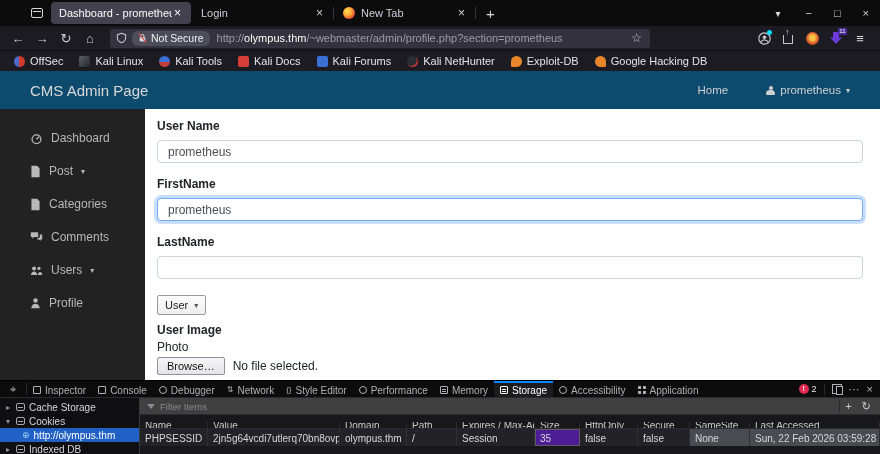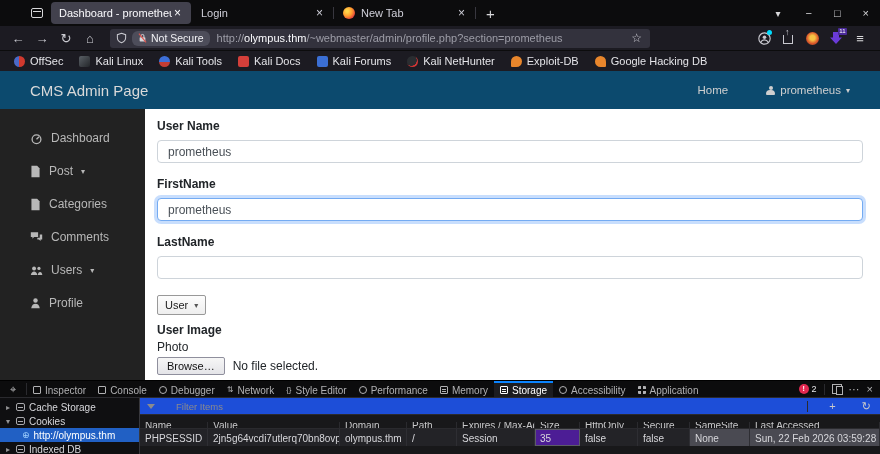--- a/index.html
+++ b/index.html
@@ -118,21 +118,21 @@
   .dt-tree { width:140px; flex:none; background:#0f0f11; border-right:1px solid #38383d; padding-top:2px; font-size:10px; color:#d7d7db; overflow:hidden; }
   .tree-row { display:flex; align-items:center; gap:4px; height:14px; padding-left:4px; cursor:pointer; white-space:nowrap; }
   .tree-row.child { padding-left:22px; }
   .tree-row.selected { background:#2160c4; color:#fff; }
   .twisty { width:8px; font-size:8px; color:#939395; text-align:center; flex:none; }
   .dbic { width:9px; height:8px; border:1px solid #a9a9ad; border-radius:2px; position:relative; flex:none; }
   .dbic::before { content:""; position:absolute; left:1px; right:1px; top:2.5px; height:1px; background:#a9a9ad; }
   .globe { color:#9fd0ff; font-size:9px; flex:none; }
 
   .dt-main { flex:1; display:flex; flex-direction:column; overflow:hidden; }
-  .filter-row { height:17px; background:#1d4ed8; border-bottom:1px solid #2a2a2e; display:flex; align-items:center; padding:0 4px; flex:none;gap:16px; }
+  .filter-row { height:17px; background:#404040; border-bottom:1px solid #2a2a2e; display:flex; align-items:center; padding:0 4px; flex:none; }
   .funnel { width:0; height:0; border-left:4px solid transparent; border-right:4px solid transparent; border-top:5px solid #8a8a8e; margin:0 5px 0 3px; flex:none; }
   .filter-input { flex:1; background:transparent; border:none; outline:none; color:#d7d7db; font-size:9.5px; font-family:inherit; }
   .filter-input::placeholder { color:#8a8a8e; }
   .fbtn { color:#c9c9cb; font-size:11px; padding:0 5px; cursor:pointer; }
 
   .ctable { font-size:10px; color:#d7d7db; }
   .trow { display:grid; grid-template-columns:68px 132px 67px 50px 78px 45px 58px 52px 60px 1fr; }
   .thead { height:14px; background:#18181a; border-bottom:1px solid #2a2a2e; color:#c8c8ca; }
   .thead .cell { border-right:1px solid #2a2a2e;margin-top:7px; }
   .cell { padding:1px 5px 0; white-space:nowrap; overflow:hidden; display:flex; align-items:center; }

